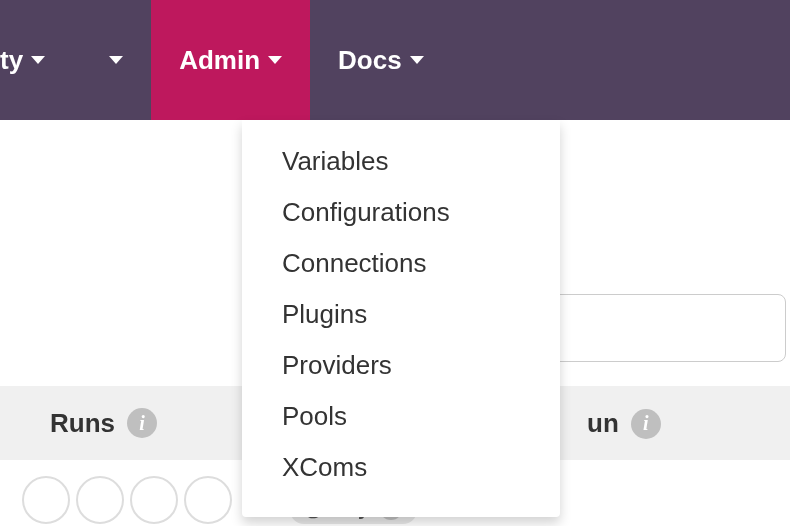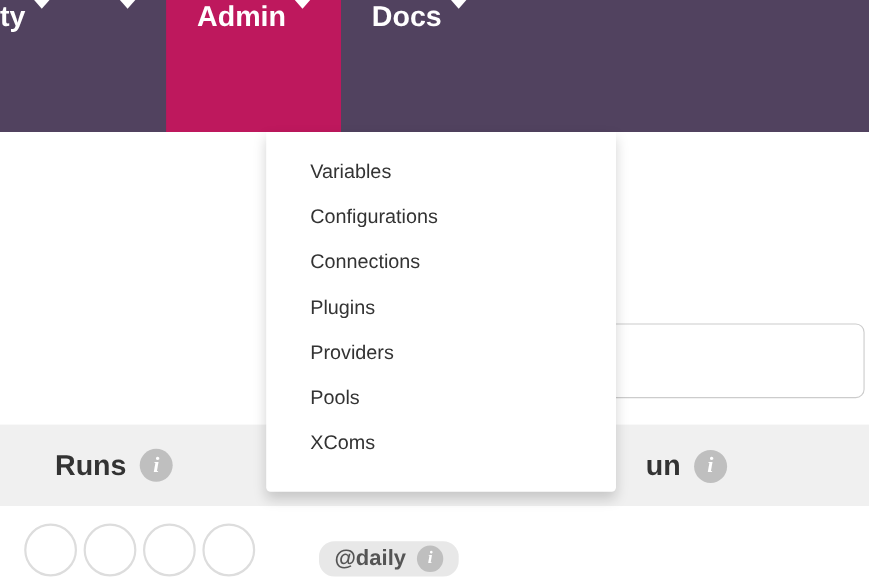--- a/index.html
+++ b/index.html
@@ -18,20 +18,21 @@
       align-items: center;
       padding-left: 0;
     }
     .nav-item {
       color: #fff;
       font-size: 26px;
       font-weight: 600;
       padding: 0 28px;
       height: 120px;
       display: flex;
+      align-items: center;
       cursor: pointer;
       white-space: nowrap;
     }
     .nav-item.partial {
       padding-left: 0;
     }
     .nav-item.active {
       background: #be185d;
     }
     .caret {
@@ -49,21 +50,21 @@
       left: 242px;
       width: 318px;
       background: #fff;
       box-shadow: 0 6px 12px rgba(0,0,0,0.175);
       border-radius: 0 0 4px 4px;
       padding: 16px 0 24px 0;
       z-index: 100;
     }
     .dropdown-item {
       padding: 10px 40px;
-      font-size: 18px;
+      font-size: 26px;
       color: #333;
       cursor: pointer;
     }
     .search-wrap {
       position: absolute;
       top: 294px;
       left: 392px;
       right: 4px;
     }
     .search-input {

